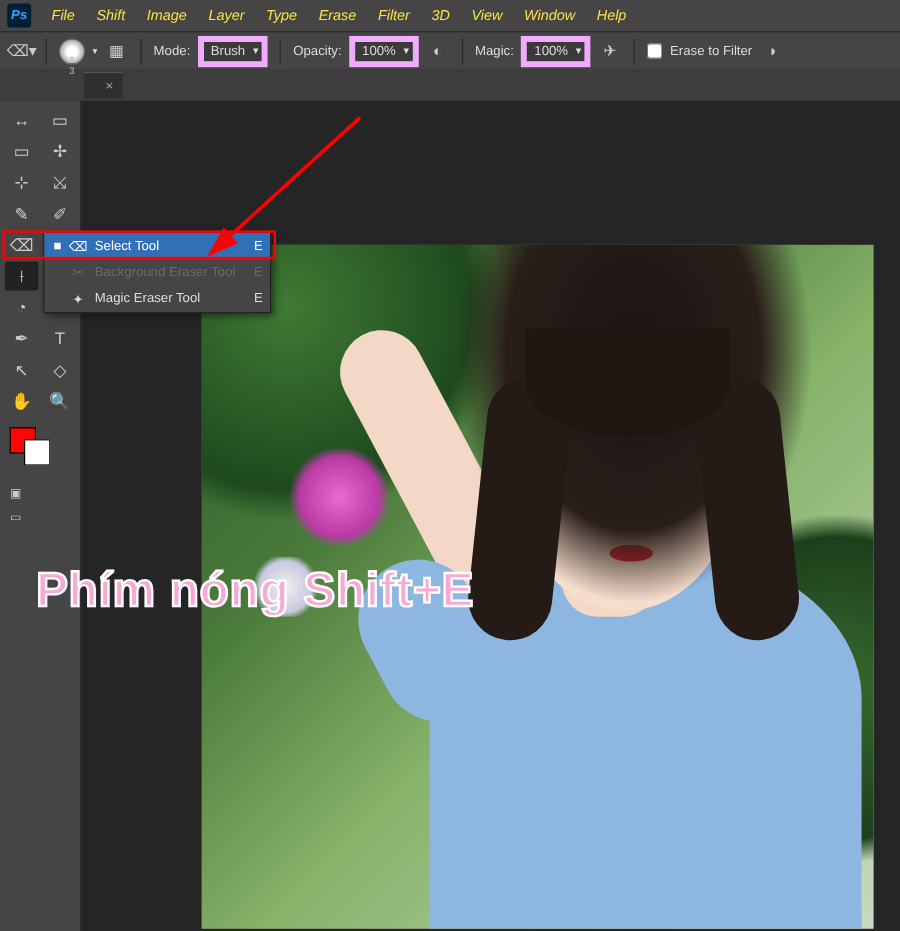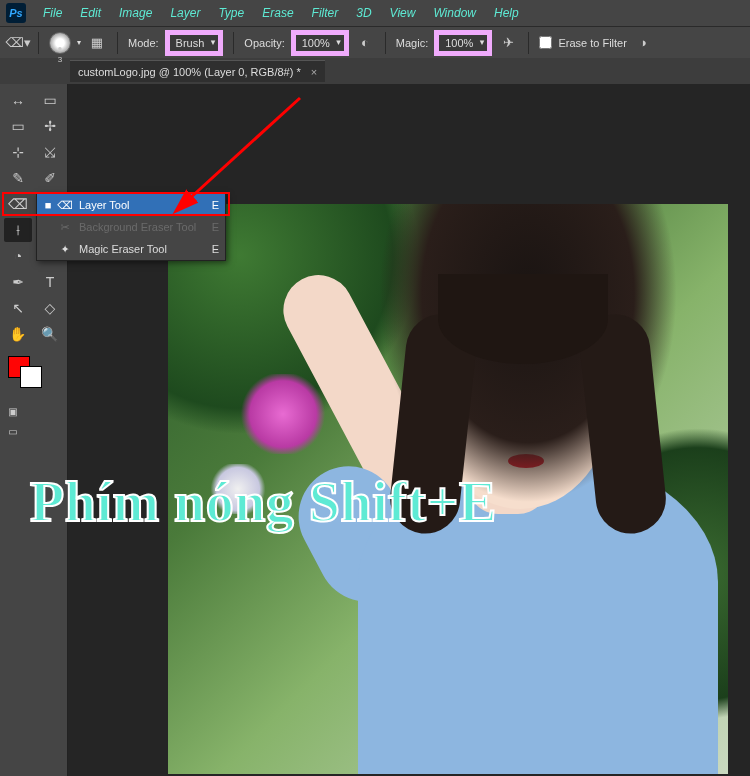--- a/index.html
+++ b/index.html
@@ -1,19 +1,19 @@
 <!DOCTYPE html>
 <html><head>
 <meta charset="utf-8">
 <style>
   * { box-sizing: border-box; margin: 0; padding: 0; font-family: "Segoe UI", Tahoma, sans-serif; }
   body { background: #333; width: 750px; height: 776px; overflow: hidden; position: relative; color: #ccc; }
   .menubar { background: #454545; height: 26px; display: flex; align-items: center; padding-left: 6px; font-style: italic; }
   .ps-logo { width: 20px; height: 20px; background: #001e36; color: #31a8ff; font-weight: bold; font-size: 11px; display: flex; align-items: center; justify-content: center; border-radius: 3px; margin-right: 8px; }
-  .menubar span.menu-item { font-size: 12px; color: #5eead4; padding: 0 9px; cursor: pointer; }
+  .menubar span.menu-item { font-size: 12px; color: #fde047; padding: 0 9px; cursor: pointer; }
   .optbar { background: #454545; height: 32px; border-top: 1px solid #2a2a2a; display: flex; align-items: center; padding-left: 8px; gap: 6px; font-size: 11px; color: #ddd; }
   .optbar .sep { width: 1px; height: 22px; background: #2a2a2a; margin: 0 4px; }
   .optbar .dd { background: #3a3a3a; border: 5px solid #f0abfc; padding: 2px 14px 2px 6px; position: relative; font-size: 11px; }
   .optbar .dd::after { content: "▾"; position: absolute; right: 3px; top: 2px; font-size: 9px; }
   .optbar input[type=checkbox]{ accent-color:#666; }
   .tabbar { background: #3d3d3d; height: 26px; display: flex; align-items: center; padding-left: 70px; }
   .tabbar .tab { background: #2f2f2f; height: 22px; display: flex; align-items: center; padding: 0 8px; font-size: 11px; color: #ddd; border-top: 1px solid #555; }
   .tabbar .tab .close { margin-left: 10px; font-size: 11px; color: #aaa; cursor: pointer; }
   .main { display: flex; height: calc(776px - 26px - 32px - 26px); }
   .toolcol { width: 68px; background: #454545; border-right: 1px solid #222; display: flex; flex-direction: column; padding-top: 4px; }
@@ -47,33 +47,33 @@
   .flyout { position: absolute; left: 36px; top: 193px; width: 190px; background: #454545; border: 1px solid #222; box-shadow: 2px 2px 6px rgba(0,0,0,.5); z-index: 50; }
   .flyout .row { display: flex; align-items: center; height: 22px; padding: 0 6px; font-size: 11px; color: #ddd; }
   .flyout .row.sel { background: #3170b7; color: #fff; }
   .flyout .row.dim { color: #888; text-decoration: line-through transparent; opacity:.55;}
   .flyout .row .mark { width: 10px; text-align: center; margin-right: 4px; }
   .flyout .row .ic { width: 16px; text-align: center; margin-right: 6px; }
   .flyout .row .nm { flex: 1; }
   .flyout .row .sc { width: 12px; text-align: right; }
   .highlight-box { position: absolute; left: 2px; top: 192px; width: 228px; height: 24px; border: 2px solid #ff0000; z-index: 60; pointer-events: none; }
   .arrow-svg { position: absolute; left: 170px; top: 90px; z-index: 70; pointer-events:none;}
-  .hotkey-label { position: absolute; left: 30px; top: 470px; font-size: 56px; font-weight: 800; font-family: Liberation Serif, serif; color: #5eead4; -webkit-text-stroke: 2px #fff; z-index: 80; letter-spacing: 0.5px; }
+  .hotkey-label { position: absolute; left: 30px; top: 470px; font-size: 40px; font-weight: 800; font-family: Liberation Sans, sans-serif; color: #f9a8d4; -webkit-text-stroke: 2px #fff; z-index: 80; letter-spacing: 0.5px; }
   .brush-thumb { width:22px; height:22px; border:1px solid #666; border-radius:50%; background: radial-gradient(circle,#fff 0%,#fff 30%,#666 100%); display:flex; align-items:flex-end; justify-content:center; font-size:8px; color:#ccc; position:relative;}
   .brush-thumb span{ position:absolute; bottom:-11px;}
   .icon-btn { width:20px; height:20px; display:flex; align-items:center; justify-content:center; color:#ccc; font-size:13px;}
   .grad-thumb { width:20px; height:14px; background: linear-gradient(45deg,#333 25%,#555 25%,#555 50%,#333 50%,#333 75%,#555 75%); background-size:6px 6px; border:1px solid #222;}
 </style>
 </head>
 <body>
 
 <div class="menubar">
   <div class="ps-logo">Ps</div>
   <span class="menu-item">File</span>
-  <span class="menu-item">Edit</span>
+  <span class="menu-item">Shift</span>
   <span class="menu-item">Image</span>
   <span class="menu-item">Layer</span>
   <span class="menu-item">Type</span>
   <span class="menu-item">Erase</span>
   <span class="menu-item">Filter</span>
   <span class="menu-item">3D</span>
   <span class="menu-item">View</span>
   <span class="menu-item">Window</span>
   <span class="menu-item">Help</span>
 </div>
@@ -96,21 +96,20 @@
   <div class="dd">100%</div>
   <div class="icon-btn">✈</div>
   <div class="sep"></div>
   <input type="checkbox" style="">
   <span>Erase to Filter</span>
   <div class="icon-btn">◑</div>
 </div>
 
 <div class="tabbar">
   <div class="tab">
-    <span>customLogo.jpg @ 100% (Layer 0, RGB/8#) *</span>
     <span class="close">×</span>
   </div>
 </div>
 
 <div class="main">
   <div class="toolcol">
     <div class="toolgrid">
       <div class="tool">↔</div>
       <div class="tool">▭</div>
       <div class="tool">▭</div>
@@ -167,21 +166,21 @@
         <div class="hairside r"></div>
         <div class="bangs"></div>
     </div>
   </div>
 </div>
 
 <div class="flyout">
   <div class="row sel">
     <span class="mark">■</span>
     <span class="ic">⌫</span>
-    <span class="nm">Layer Tool</span>
+    <span class="nm">Select Tool</span>
     <span class="sc">E</span>
   </div>
   <div class="row dim">
     <span class="mark"></span>
     <span class="ic">✂</span>
     <span class="nm">Background Eraser Tool</span>
     <span class="sc">E</span>
   </div>
   <div class="row">
     <span class="mark"></span>

